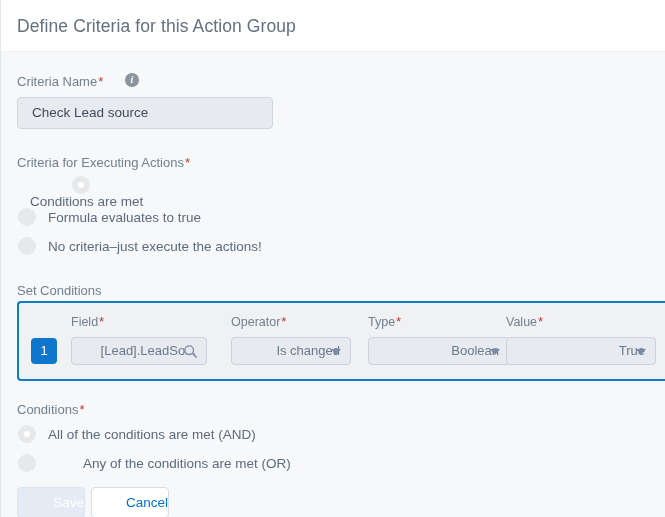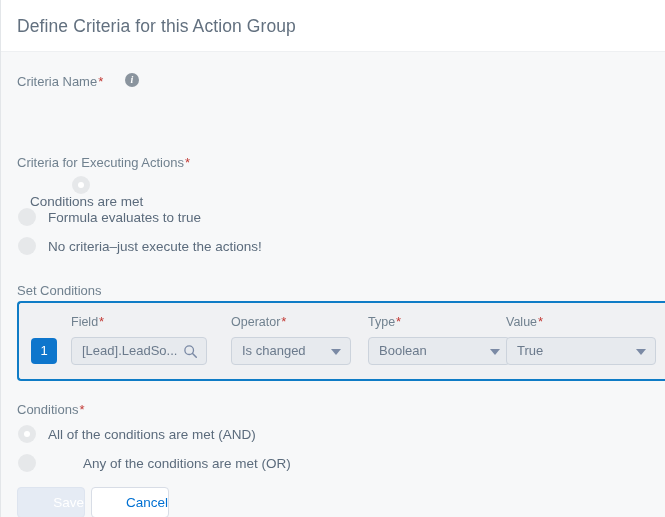--- a/index.html
+++ b/index.html
@@ -164,20 +164,21 @@
     height: 28px;
     background: #e7eaee;
     border: 1px solid #ccd3dc;
     border-radius: 4px;
     font-size: 13px;
     color: #6b7a8c;
     line-height: 26px;
     padding: 0 10px;
     white-space: nowrap;
     overflow: hidden;
+    text-align: right;
   }
   .ctl .ctl-text { display: inline-block; }
   .caret {
     position: absolute;
     right: 9px;
     top: 11px;
     width: 0; height: 0;
     border-left: 5px solid transparent;
     border-right: 5px solid transparent;
     border-top: 6px solid #7b8aa5;
@@ -220,20 +221,21 @@
     <div class="modal-title">Define Criteria for this Action Group</div>
   </div>
 
   <div class="modal-body">
 
     <div class="field-label" style="left:16px; top:22px;">
       <span>Criteria Name</span><span class="req">*</span>
     </div>
     <div class="info-icon" style="left:124px; top:21px;">i</div>
 
+    <div class="text-input" style="left:16px; top:45px; width:256px;">Check Lead source</div>
 
     <div class="field-label" style="left:16px; top:103px;">
       <span>Criteria for Executing Actions</span><span class="req">*</span>
     </div>
 
     <div class="radio-row" style="left:17px; top:124px;flex-direction:column;">
       <span class="radio-mark checked"></span>
       <span class="radio-label">Conditions are met</span>
     </div>
     <div class="radio-row" style="left:17px; top:153px;">

